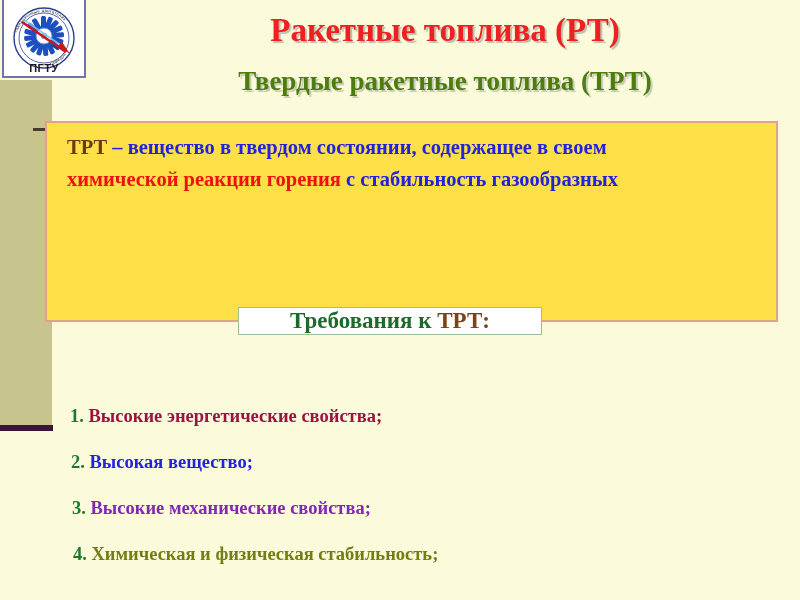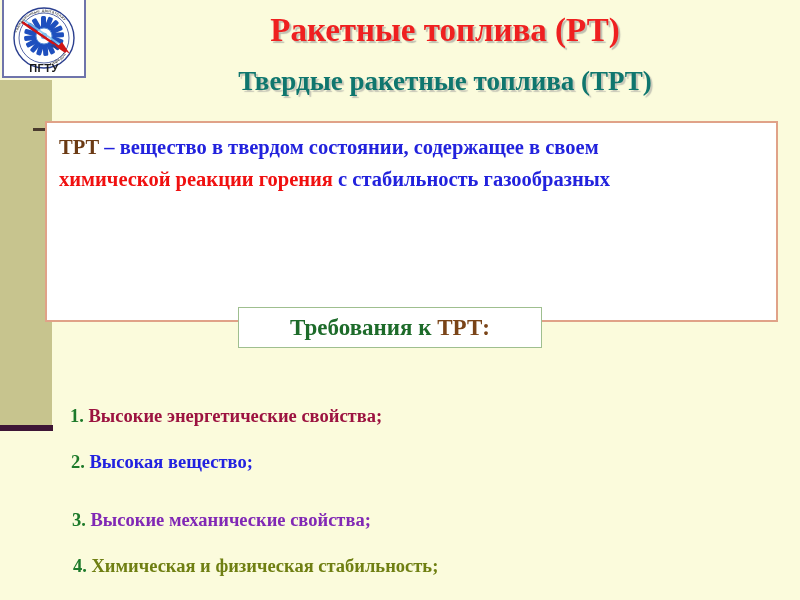--- a/index.html
+++ b/index.html
@@ -79,36 +79,36 @@
     white-space: nowrap;
   }
   .subtitle {
     position: absolute;
     left: 100px;
     top: 66px;
     width: 690px;
     text-align: center;
     font-size: 27px;
     font-weight: bold;
-    color: #0f766e;
+    color: #4d7c0f;
     text-shadow: 2px 2px 1px rgba(150,150,150,0.5);
     white-space: nowrap;
   }
 
   
   .def-box {
     position: absolute;
     left: 45px;
     top: 121px;
     width: 733px;
     height: 201px;
-    background: #ffffff;
+    background: #fde047;
     border: 2px solid #e0a288;
     box-sizing: border-box;
-    padding: 8px 10px 4px 12px;
+    padding: 8px 10px 4px 20px;
   }
   .def-text {
     font-size: 20.5px;
     font-weight: bold;
     line-height: 32px;
     color: #2222dd;
     text-align: left;
   }
   .def-text .c-brown { color: #6b3a14; }
   .def-text .c-blue  { color: #2222dd; }
@@ -116,21 +116,21 @@
   .def-text .c-purple{ color: #7325a8; }
   .def-line { display: block; white-space: nowrap; }
   .def-line.indent { padding-left: 7px; }
 
   
   .req-box {
     position: absolute;
     left: 238px;
     top: 307px;
     width: 304px;
-    height: 41px;
+    height: 28px;
     background: #ffffff;
     border: 1px solid #9fbf8f;
     box-sizing: border-box;
     display: flex;
     align-items: center;
     justify-content: center;
   }
   .req-box-text {
     font-size: 23px;
     font-weight: bold;
@@ -156,21 +156,21 @@
   .req-item .num { color: #1d7a2a; }
   .req-item .body { }
   .i1 .body { color: #9c1340; }
   .i2 .body { color: #2222e0; }
   .i3 .body { color: #8128b5; }
   .i4 .body { color: #6f7f12; }
   .i5 .body { color: #f0702a; }
 
   .pad1 { padding-left: 10px; margin-top: 44px; }
   .pad2 { padding-left: 11px; }
-  .pad3 { padding-left: 12px; margin-top: 12px; }
+  .pad3 { padding-left: 12px; }
   .pad4 { padding-left: 13px; }
   .pad5 { padding-left: 14px; }
 </style>
 </head>
 <body>
 
 <div id="slide">
 
   <div class="olive-band"></div>
   <div class="purple-rule"></div>

